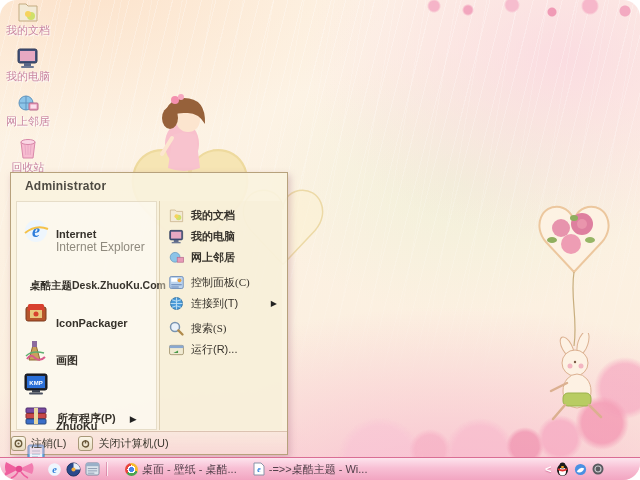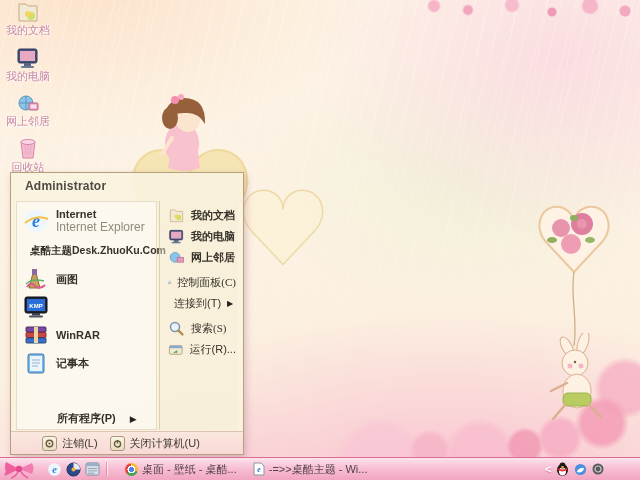--- a/index.html
+++ b/index.html
@@ -6,20 +6,21 @@
   .screen{
     position:relative;width:640px;height:480px;overflow:hidden;
     font-family:"Liberation Sans",sans-serif;
     background:
       radial-gradient(ellipse 420px 300px at 88% 12%, rgba(250,213,224,.75), transparent 62%),
       radial-gradient(ellipse 520px 270px at 12% -4%, rgba(252,224,199,.9), transparent 60%),
       radial-gradient(ellipse 340px 220px at 72% 38%, rgba(233,240,210,.55), transparent 60%),
       radial-gradient(ellipse 620px 320px at 70% 108%, rgba(248,183,205,.95), transparent 66%),
       radial-gradient(ellipse 300px 180px at 20% 100%, rgba(249,205,218,.8), transparent 65%),
       linear-gradient(#fdf4e6,#fbeede);
+    border-radius: 17px;
   }
   .rain{position:absolute;inset:0;z-index:1;pointer-events:none;opacity:.5;
     background:
       repeating-linear-gradient(104deg, transparent 0 13px, rgba(255,255,255,.55) 13px 14px),
       repeating-linear-gradient(100deg, transparent 0 29px, rgba(255,255,255,.4) 29px 30px);
     -webkit-mask-image:linear-gradient(#000 0%,rgba(0,0,0,.5) 55%,transparent 82%);
             mask-image:linear-gradient(#000 0%,rgba(0,0,0,.5) 55%,transparent 82%);
   }
   .decor{position:absolute;z-index:1;pointer-events:none;}
   .flowers-br{right:0;bottom:22px;width:320px;height:130px;opacity:.85;
@@ -37,42 +38,42 @@
       radial-gradient(circle 7px at 14px 6px, #f5afc5 0 5px, transparent 7px),
       radial-gradient(circle 6px at 48px 10px, #f2a0ba 0 4px, transparent 6px),
       radial-gradient(circle 8px at 92px 5px, #f6b8cb 0 6px, transparent 8px),
       radial-gradient(circle 5px at 132px 12px, #ef93b1 0 4px, transparent 5px),
       radial-gradient(circle 9px at 170px 6px, #f6b2c7 0 7px, transparent 9px),
       radial-gradient(circle 6px at 205px 11px, #f2a4bd 0 5px, transparent 6px);
   }
   .label-desktop{font-size:11px;color:#c9849f;text-align:center;line-height:12px;
     text-shadow:0 0 2px #fff,1px 1px 1px #fff;margin-top:1px;}
   .dicon{position:absolute;left:4px;width:48px;display:flex;flex-direction:column;align-items:center;z-index:2;cursor:default;}
-  .smenu{position:absolute;left:10px;top:172px;width:234px;height:283px;z-index:5;box-sizing:border-box;
+  .smenu{position:absolute;left:10px;top:172px;width:278px;height:283px;z-index:5;box-sizing:border-box;
     background:rgba(250,243,223,.9);border:1px solid #b7a17c;box-shadow:2px 3px 7px rgba(160,100,125,.35);}
   .smenu-header{height:26px;display:flex;align-items:center;padding-left:14px;
     font-size:12px;font-weight:bold;color:#4d4a42;letter-spacing:.2px;}
   .sm-left{position:absolute;left:5px;top:28px;width:141px;bottom:24px;
     background:rgba(255,255,255,.45);border:1px solid rgba(215,203,175,.6);box-sizing:border-box;padding-top:3px;}
   .sm-right{position:absolute;left:148px;right:5px;top:28px;bottom:24px;
     background:rgba(247,238,212,.45);border-left:1px solid rgba(180,160,120,.4);padding-top:4px;}
   .sm-item{display:flex;align-items:center;gap:7px;padding:2px 4px 2px 6px;cursor:pointer;}
-  .sm-item .txt{font-size:11px;font-weight:bold;color:#36322b;white-space:nowrap;}
+  .sm-item .txt{font-size:11px;font-weight:bold;color:#36322b;white-space:nowrap;margin-top:20px;}
   .sm-item .sub{font-size:12px;color:#8f8a7e;font-weight:normal;}
   .sm-item.tall{padding-top:3px;padding-bottom:3px;}
   .sm-ritem{display:flex;align-items:center;gap:6px;padding:2px 2px 2px 8px;height:17px;cursor:pointer;}
   .sm-ritem .txt{font-size:11px;color:#36322b;white-space:nowrap;}
   .sm-ritem.bold .txt{font-weight:bold;}
   .gap-top{margin-top:4px;font-family:Liberation Serif, serif;}
   .allprog{position:absolute;bottom:3px;left:0;right:16px;display:flex;align-items:center;
     padding-left:40px;gap:14px;cursor:pointer;}
   .allprog .txt{font-size:11px;font-weight:bold;color:#36322b;}
   .allprog .arr{font-size:9px;color:#222;}
   .sm-footer{position:absolute;left:0;right:0;bottom:0;height:22px;display:flex;align-items:center;
-    justify-content:center;gap:12px;padding-right:12px;
+    justify-content:flex-start;gap:12px;padding-right:12px;
     background:linear-gradient(rgba(250,205,219,.25),rgba(246,182,202,.4));
     border-top:1px solid rgba(185,166,134,.45);}
   .fbtn{display:flex;align-items:center;gap:5px;cursor:pointer;}
   .fbtn .bx{width:15px;height:15px;border-radius:3px;background:linear-gradient(#fbf6e8,#e8dcc2);
     border:1px solid #a89878;display:flex;align-items:center;justify-content:center;box-sizing:border-box;}
   .fbtn .txt{font-size:11px;color:#3c382f;}
   .taskbar{position:absolute;left:0;right:0;bottom:0;height:23px;z-index:20;box-sizing:border-box;
     background:linear-gradient(#fde4ed,#f8c0d5 45%,#f2a5c1);border-top:1px solid #da6d94;
     display:flex;align-items:center;}
   .qlsep{width:1px;height:14px;background:rgba(200,110,145,.55);box-shadow:1px 0 0 rgba(255,255,255,.7);margin:0 6px;}
@@ -194,20 +195,29 @@
         <svg width="26" height="24" viewBox="0 0 26 24">
           <rect x="2" y="2" width="22" height="20" rx="2" fill="#fff" stroke="#5fae3f" stroke-width="2"></rect>
           <rect x="5" y="5" width="9" height="7" fill="#f0f4e0" stroke="#c0cf9a"></rect>
           <text x="9" y="11" text-anchor="middle" font-size="5" fill="#e05a2a" font-weight="bold">ZK</text>
           <rect x="5" y="15" width="16" height="2" fill="#9bc47e"></rect>
         </svg>
         <div class="txt" style="font-size:10.5px">桌酷主题Desk.ZhuoKu.Com</div>
       </div>
       <div class="sm-item">
         <svg width="26" height="24" viewBox="0 0 26 24">
+          <rect x="3" y="6" width="20" height="14" rx="2" fill="#b5552c" stroke="#7c3a1e"></rect>
+          <rect x="5" y="3" width="16" height="7" rx="1.5" fill="#d8402e"></rect>
+          <rect x="7" y="9" width="12" height="8" fill="#e8c87e"></rect>
+          <circle cx="13" cy="13" r="2.5" fill="#d8402e"></circle>
+        </svg>
+        <div class="txt">IconPackager</div>
+      </div>
+      <div class="sm-item">
+        <svg width="26" height="24" viewBox="0 0 26 24">
           <path d="M6 21 L10 6 L13 6 L17 21 Z" fill="#caa05c" stroke="#8e6a34"></path>
           <rect x="9" y="2" width="5" height="6" fill="#8c6a9e"></rect>
           <path d="M4 20 Q8 14 12 19 Q17 23 22 18" stroke="#d85a8c" stroke-width="2" fill="none"></path>
           <path d="M3 17 Q9 11 21 14" stroke="#5fae6f" stroke-width="1.5" fill="none"></path>
         </svg>
         <div class="txt">画图</div>
       </div>
       <div class="sm-item">
         <svg width="26" height="24" viewBox="0 0 26 24">
           <rect x="2" y="2" width="22" height="16" rx="2" fill="#20242e" stroke="#0c0e14"></rect>
@@ -217,21 +227,21 @@
           <rect x="6" y="20.5" width="14" height="2" rx="1" fill="#4a5060"></rect>
         </svg>
       </div>
       <div class="sm-item">
         <svg width="26" height="24" viewBox="0 0 26 24">
           <rect x="3" y="4" width="20" height="5" rx="1" fill="#7a4aa0" stroke="#4f2e6c"></rect>
           <rect x="3" y="9.5" width="20" height="5" rx="1" fill="#c84848" stroke="#8a2e2e"></rect>
           <rect x="3" y="15" width="20" height="5" rx="1" fill="#3a6ec8" stroke="#28497c"></rect>
           <rect x="11" y="4" width="4" height="16" fill="#e8d8a0"></rect>
         </svg>
-        <div class="txt">WinRAR</div>
+        <div class="txt">ZhuoKu</div>
       </div>
       <div class="sm-item">
         <svg width="26" height="24" viewBox="0 0 26 24">
           <rect x="5" y="3" width="16" height="19" rx="2" fill="#7fb8e8" stroke="#3f7ab0"></rect>
           <rect x="7" y="5" width="12" height="15" fill="#eaf4fc"></rect>
           <path d="M9 9 L17 9 M9 12 L17 12 M9 15 L15 15" stroke="#9ab4c8" stroke-width="1"></path>
         </svg>
         <div class="txt">记事本</div>
       </div>
       <div class="allprog">

